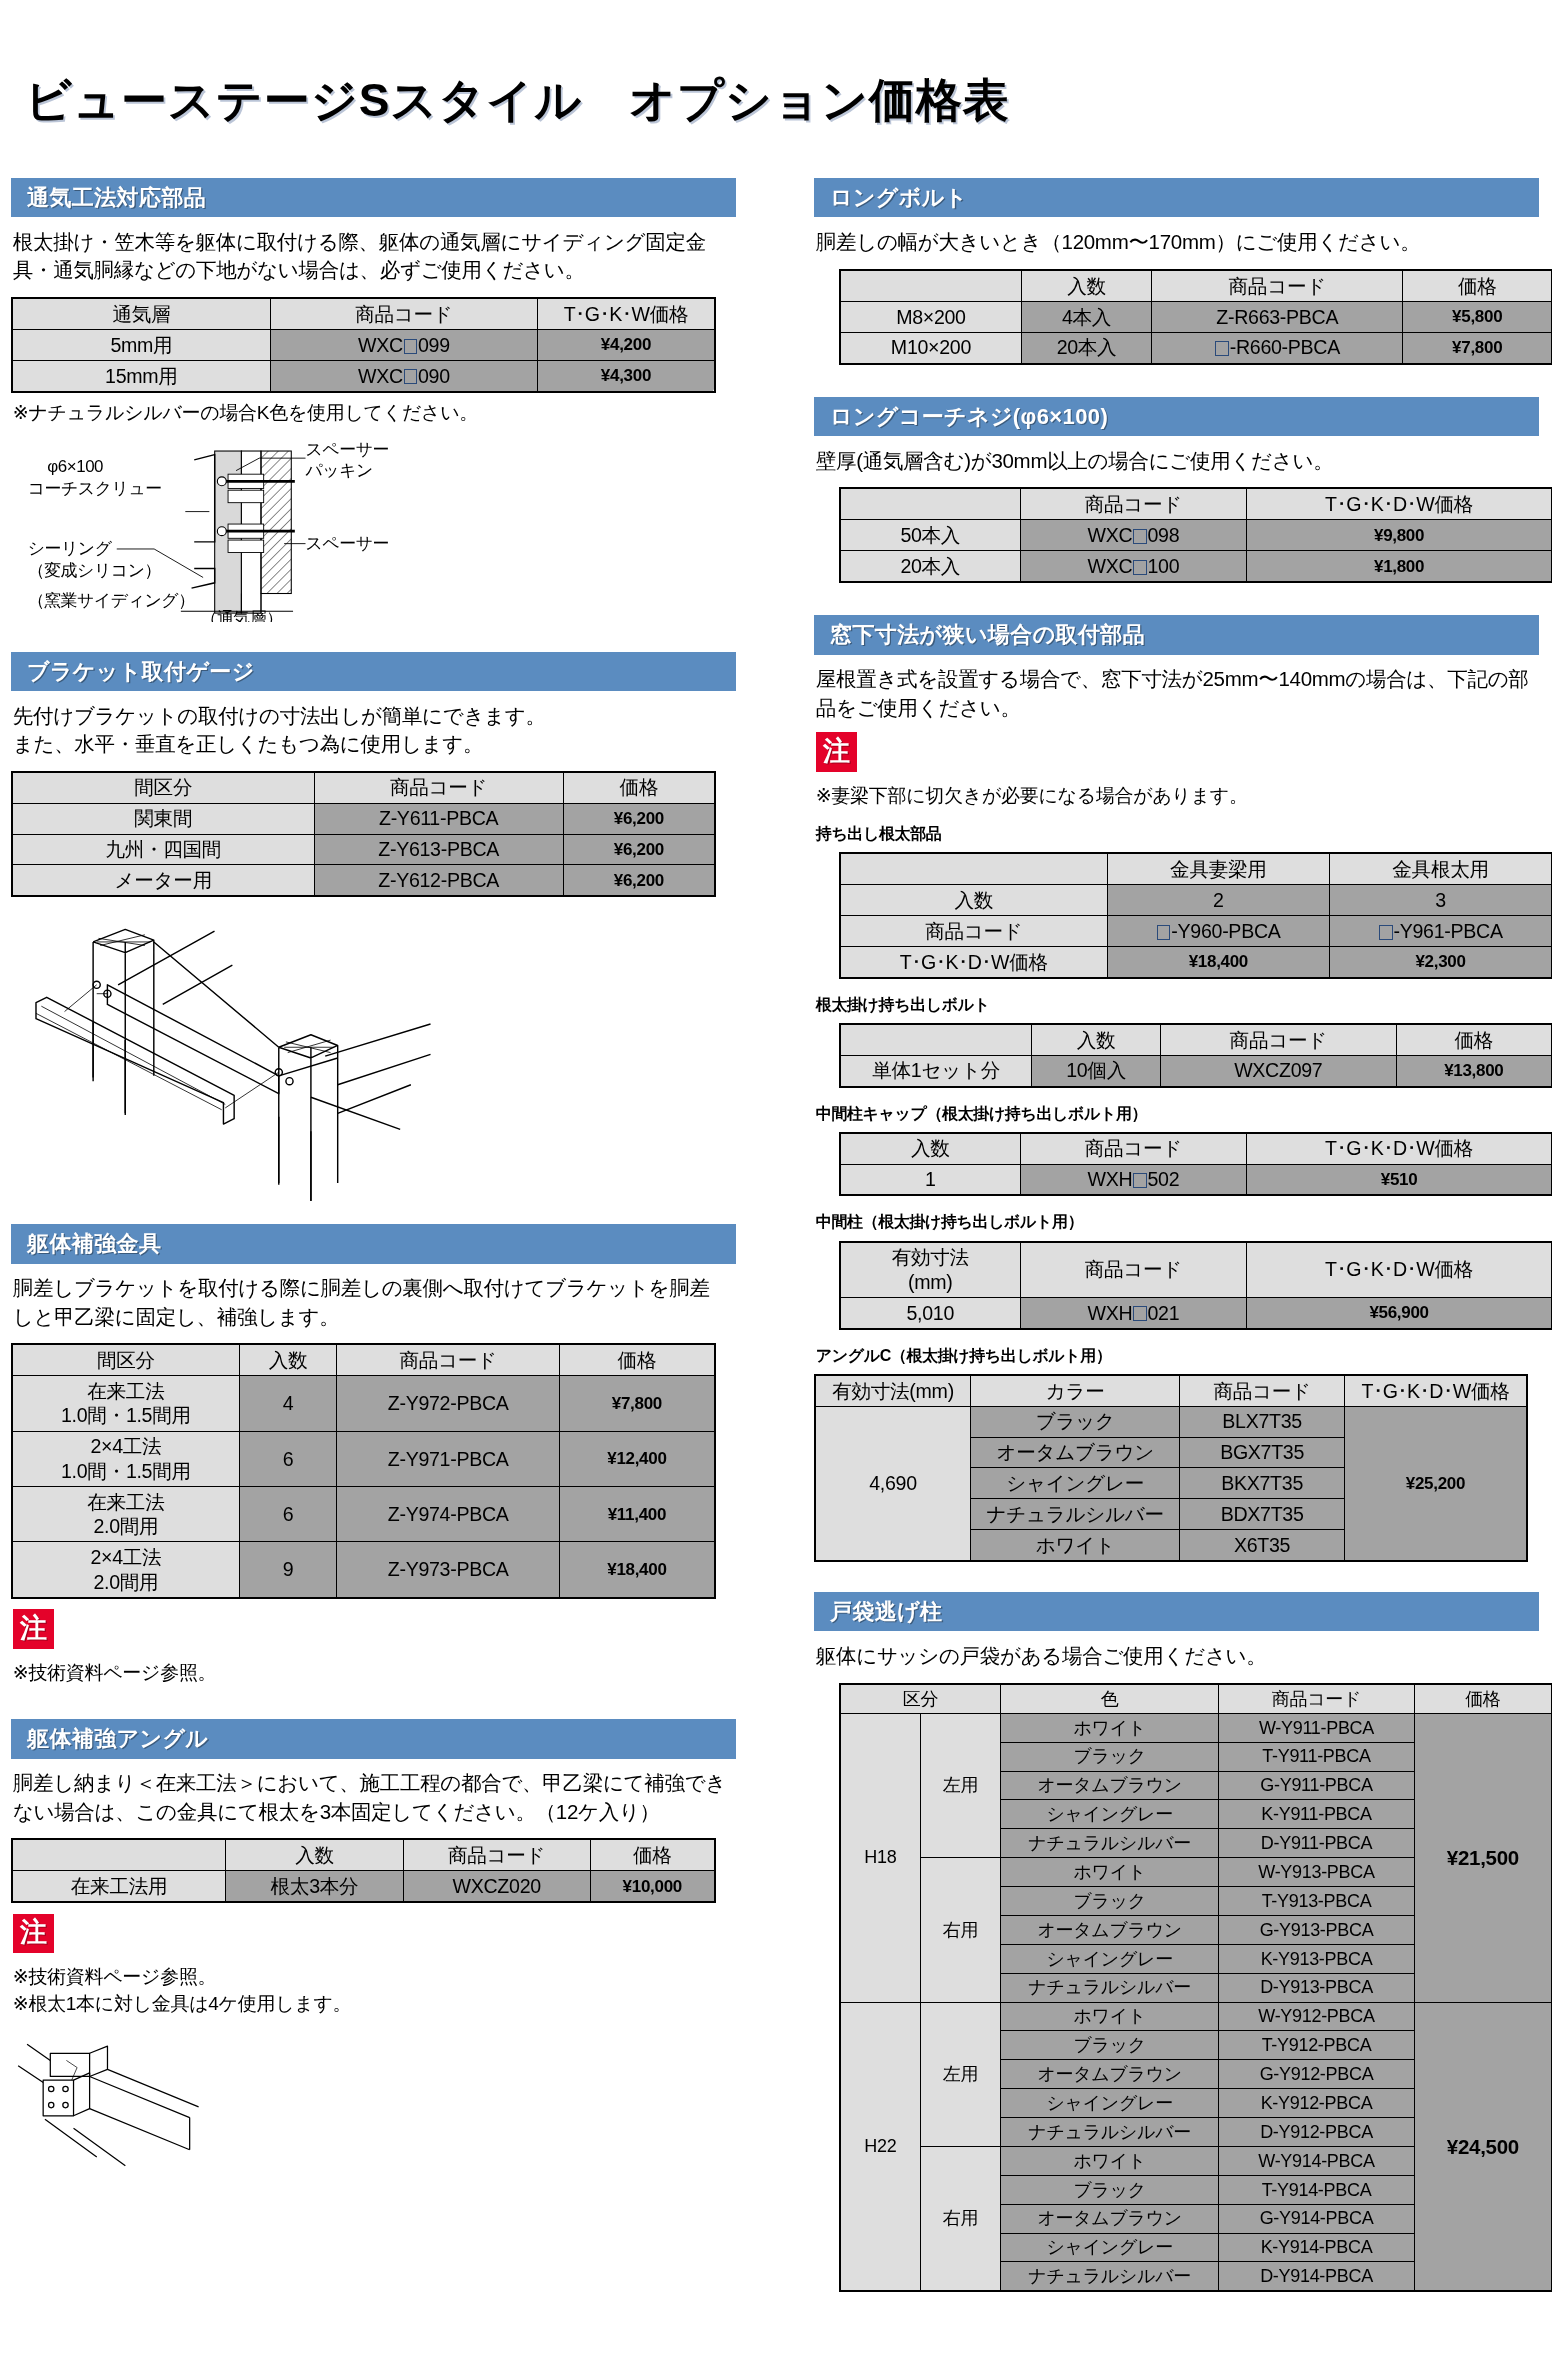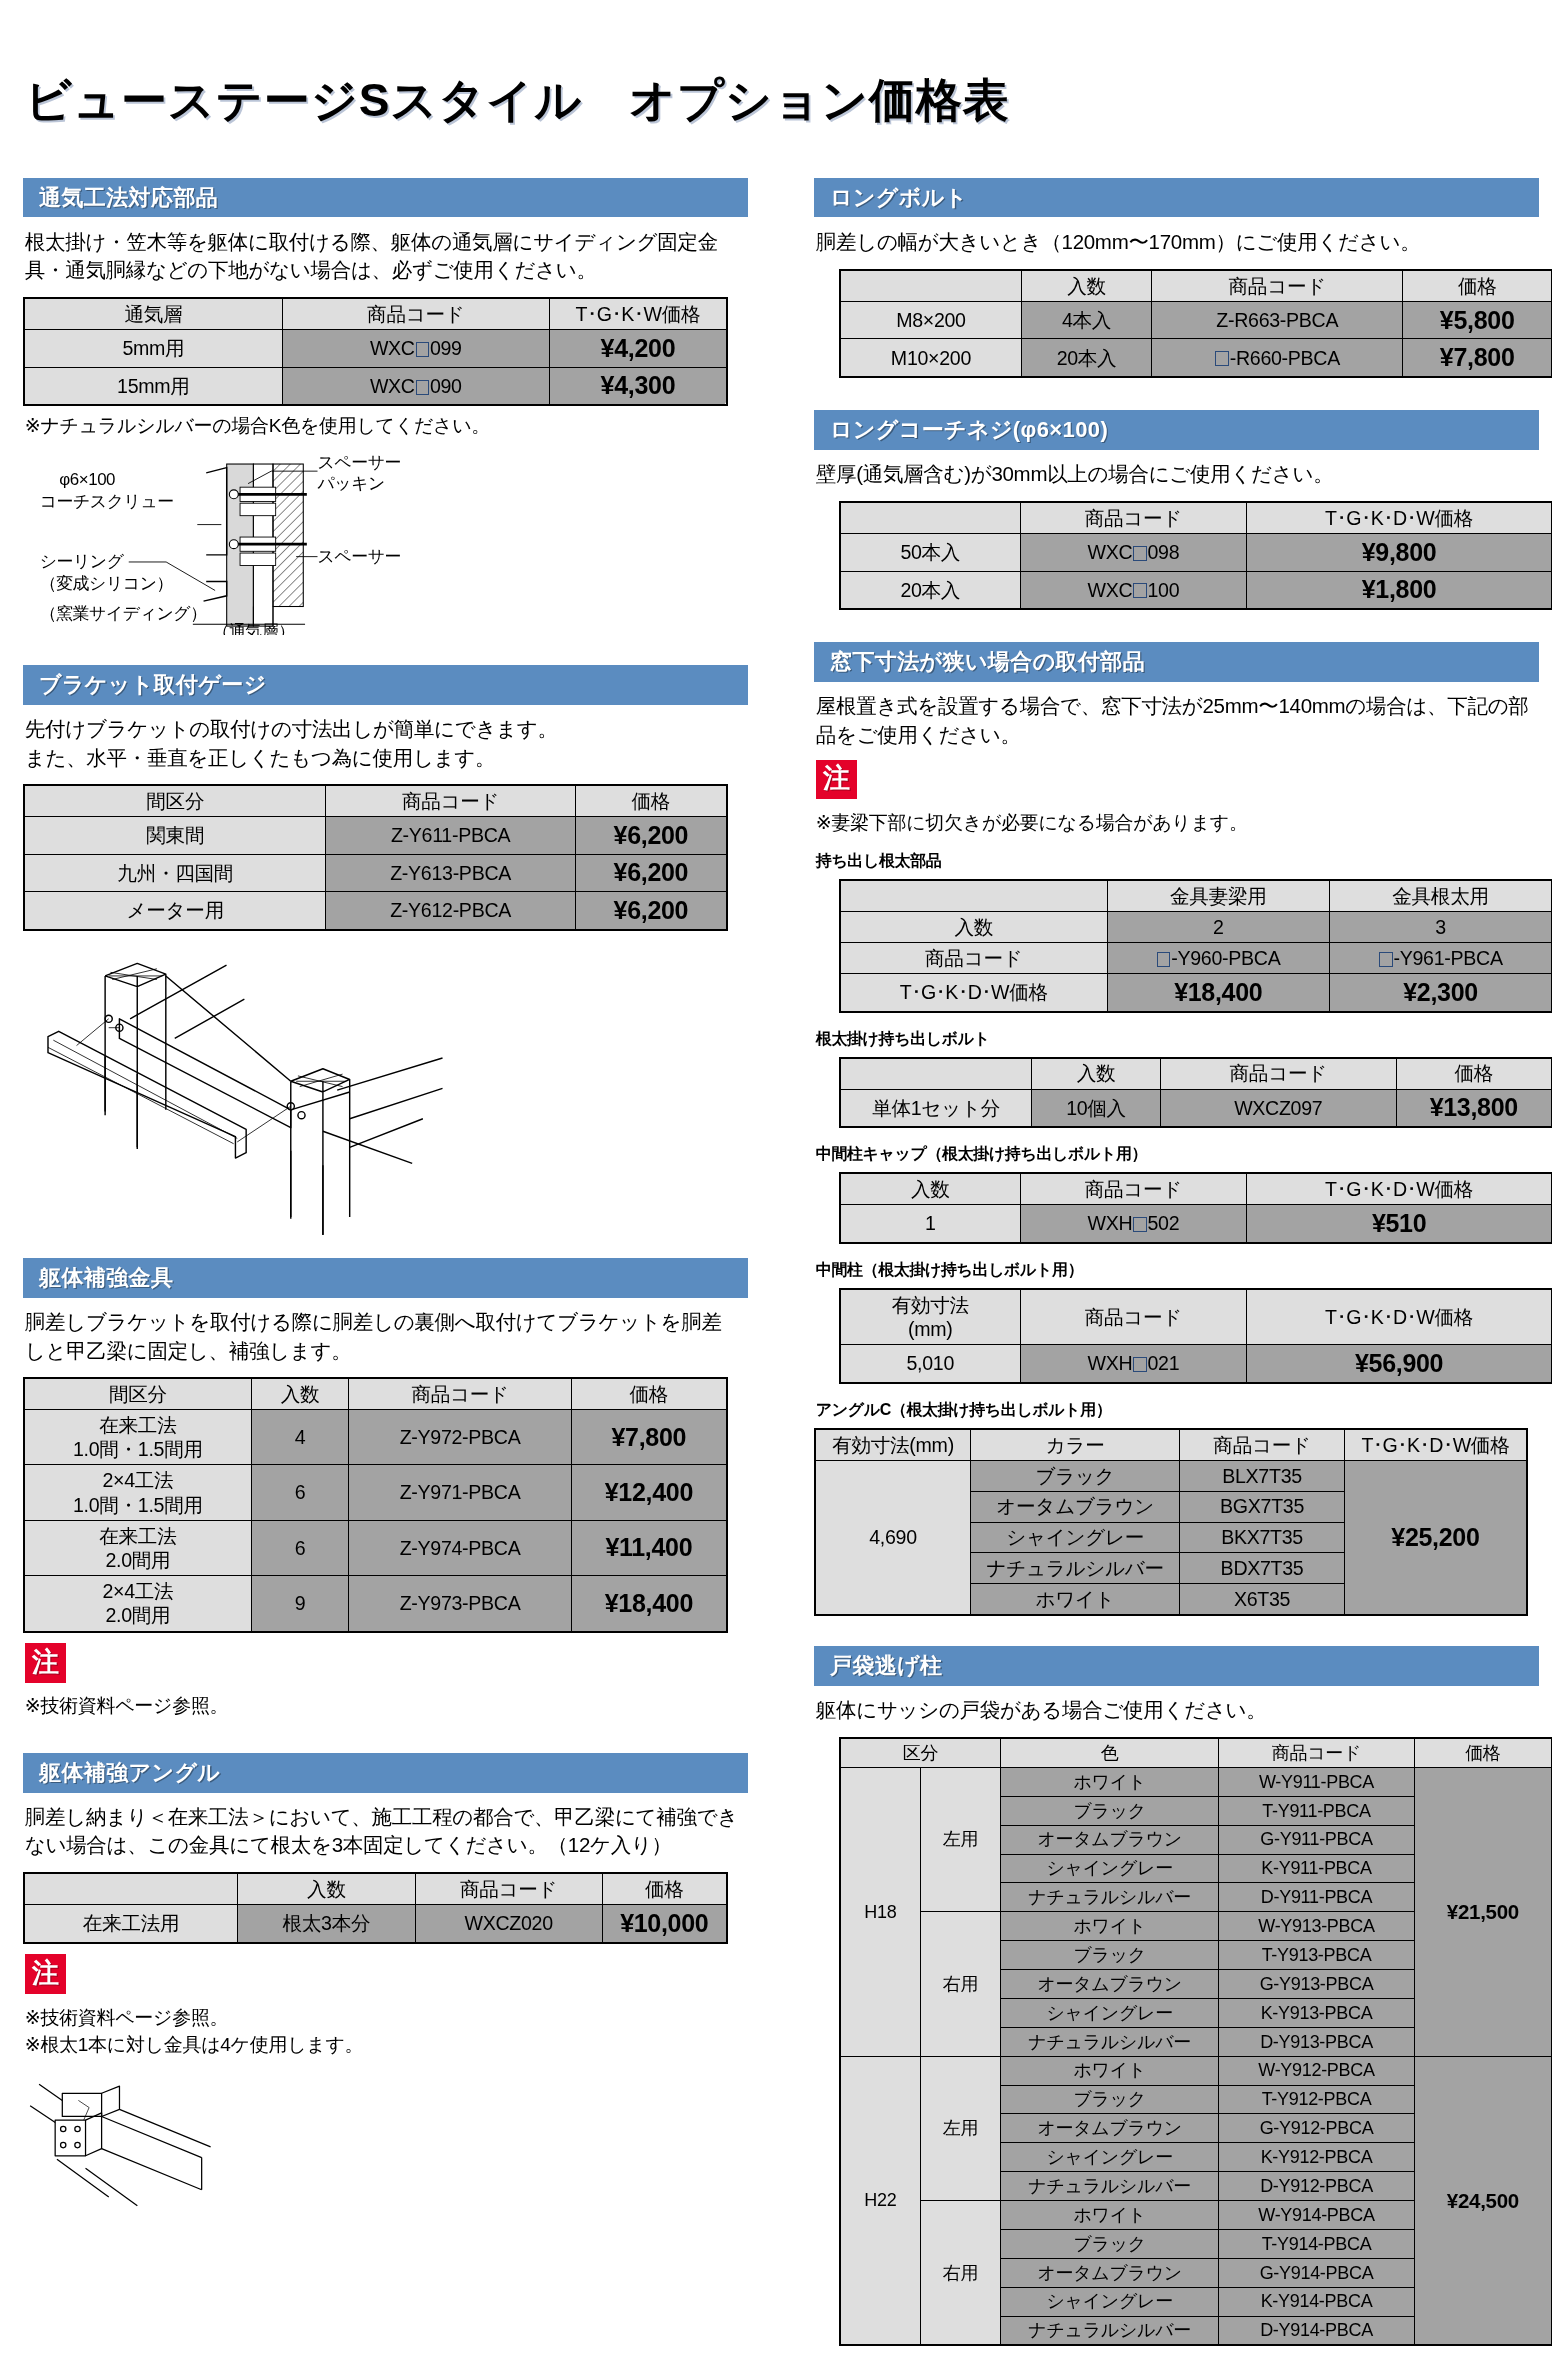--- a/index.html
+++ b/index.html
@@ -18,21 +18,21 @@
   .title {
     position:absolute;
     left: 25px; top: 70px;
     font-size: 46px;
     font-weight: bold;
     letter-spacing: 0.9px;
     white-space: nowrap;
     text-shadow: 1.8px 1.8px 0 rgba(60,90,140,0.35);
   }
 
-  .col-left  { position:absolute; left: 23px;  top: 178px; width: 741px; }
+  .col-left  { position:absolute; left: 11px;  top: 178px; width: 741px; }
   .col-right { position:absolute; left: 814px; top: 178px; width: 725px; }
 
   .sec-head {
     background: #5b8cc0;
     color: #ffffff;
     font-size: 22px;
     font-weight: bold;
     padding: 7.1px 0 7.1px 16px;
     letter-spacing: 0.4px;
     text-shadow: 1.3px 1.3px 0 rgba(0,0,0,0.35);
@@ -81,21 +81,21 @@
   table.t td, table.t th {
     border: 1.3px solid #000;
     padding: 2.7px 5.4px;
     text-align: center;
     font-weight: normal;
     line-height: 1.25;
     letter-spacing: -0.3px;
   }
   table.t thead td, table.t .hd { background:#dedede; }
   table.t .lbl { background:#dedede; }
-  table.t .price { font-weight: bold; font-size: 25px; }
+  table.t .price { font-weight: bold; font-size: 17px; }
   table.t .price-sm { font-weight: bold; font-size: 20.5px; }
   .sq {
     display:inline-block;
     width: 13.4px; height: 15px;
     border: 1.3px solid #2a4a7a;
     vertical-align: -1.8px;
     margin: 0 0.9px;
   }
 
   

